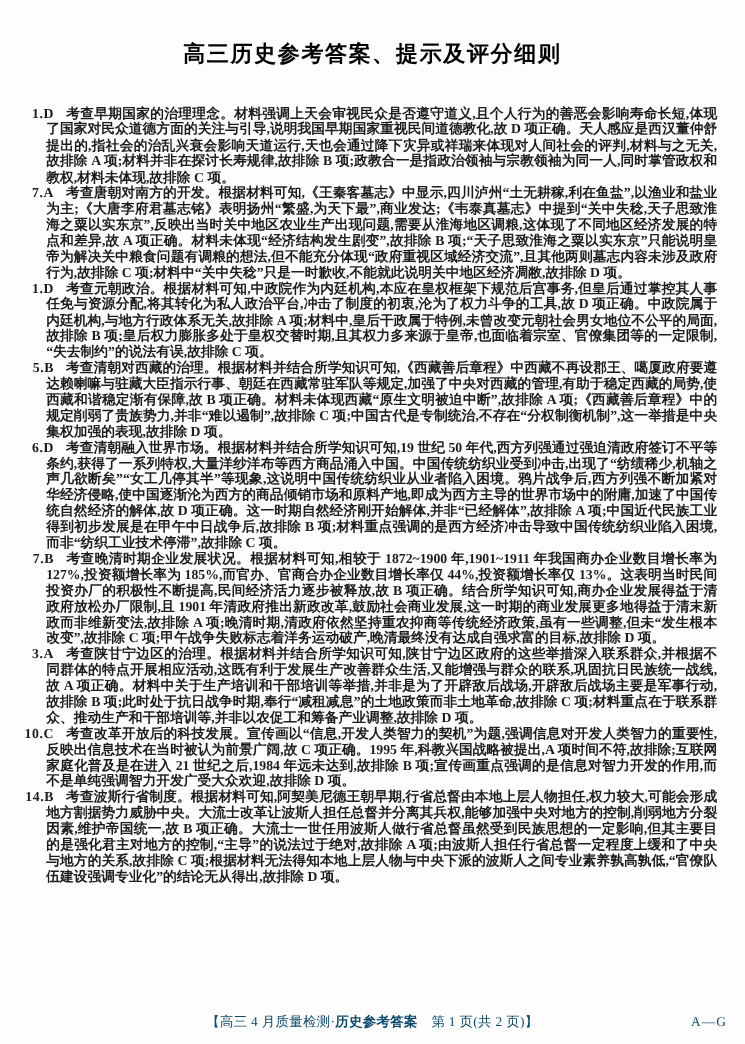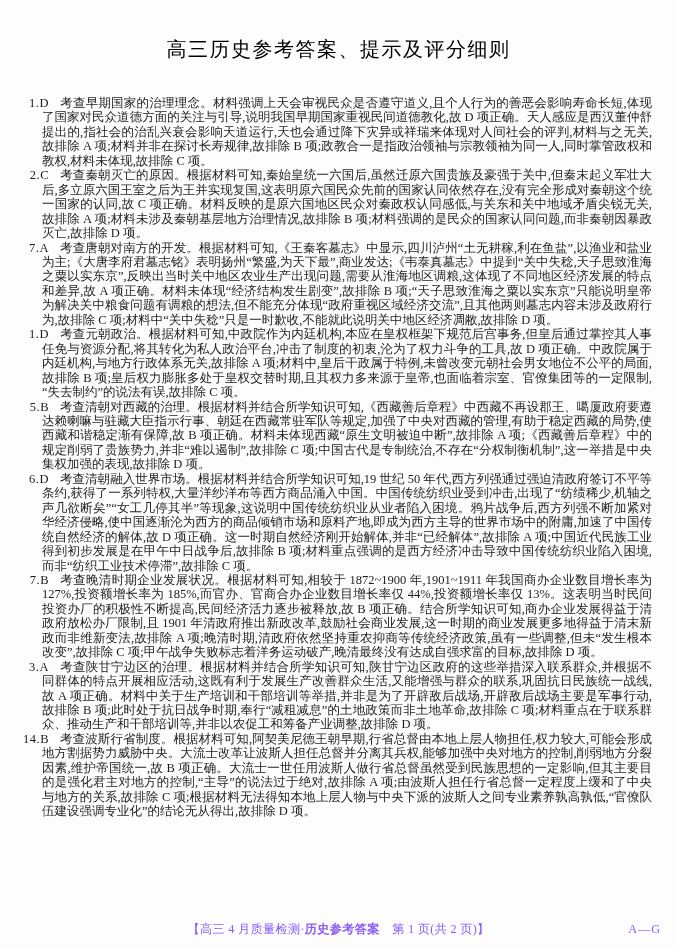--- a/index.html
+++ b/index.html
@@ -9,52 +9,53 @@
     background:#fdfdfd;
     overflow:hidden;
     color:#1c1c1c;
     font-family:"Liberation Serif","DejaVu Serif",serif;
   }
   .title{
     margin:0;
     padding-top:36px;
     text-align:center;
     font-family:"Liberation Sans","DejaVu Sans",sans-serif;
-    font-weight:400;
+    font-weight:700;
     font-size:20px;
     line-height:27px;
     letter-spacing:1.5px;
     color:#000;
   }
   .answers{
     margin:33px 25px 0 0;
     font-size:12.5px;
     line-height:14.45px;
     text-align:justify;
     text-justify:inter-ideograph;
   }
   .item{
     margin-left:42px;
     text-indent:-23px;
+    font-weight:bold;
   }
   .num{
     display:inline-block;
     width:30px;
     margin-right:11px;
     text-align:right;
     text-indent:0;
     letter-spacing:0.5px;
     white-space:nowrap;
   }
   .footer{
     position:absolute;
     left:0;top:921px;
     width:100%;
     font-size:12.2px;
-    color:#8b5cf6;
+    color:#0c4a6e;
   }
   .footer-center{
     text-align:center;
     letter-spacing:0.3px;
   }
   .footer-bold{font-weight:700;}
   .footer-right{
     position:absolute;
     right:16px;top:1px;
     letter-spacing:1px;
@@ -62,27 +63,27 @@
 </style>
 </head>
 <body>
 
 <div class="page">
 
   <h1 class="title">高三历史参考答案、提示及评分细则</h1>
 
   <div class="answers">
     <div class="item"><span class="num">1.D</span><span class="txt">考查早期国家的治理理念。材料强调上天会审视民众是否遵守道义,且个人行为的善恶会影响寿命长短,体现了国家对民众道德方面的关注与引导,说明我国早期国家重视民间道德教化,故 D 项正确。天人感应是西汉董仲舒提出的,指社会的治乱兴衰会影响天道运行,天也会通过降下灾异或祥瑞来体现对人间社会的评判,材料与之无关,故排除 A 项;材料并非在探讨长寿规律,故排除 B 项;政教合一是指政治领袖与宗教领袖为同一人,同时掌管政权和教权,材料未体现,故排除 C 项。</span></div>
-    <div class="item"><span class="num">2.C</span><span class="txt">考查秦朝灭亡的原因。根据材料可知,秦始皇统一六国后,虽然迁原六国贵族及豪强于关中,但秦末起义军壮大后,多立原六国王室之后为王并实现复国,这表明原六国民众先前的国家认同依然存在,没有完全形成对秦朝这个统一国家的认同,故 C 项正确。材料反映的是原六国地区民众对秦政权认同感低,与关东和关中地域矛盾尖锐无关,故排除 A 项;材料未涉及秦朝基层地方治理情况,故排除 B 项;材料强调的是民众的国家认同问题,而非秦朝因暴政灭亡,故排除 D 项。</span></div>
     <div class="item"><span class="num">7.A</span><span class="txt">考查唐朝对南方的开发。根据材料可知,《王秦客墓志》中显示,四川泸州“土无耕稼,利在鱼盐”,以渔业和盐业为主;《大唐李府君墓志铭》表明扬州“繁盛,为天下最”,商业发达;《韦泰真墓志》中提到“关中失稔,天子思致淮海之粟以实东京”,反映出当时关中地区农业生产出现问题,需要从淮海地区调粮,这体现了不同地区经济发展的特点和差异,故 A 项正确。材料未体现“经济结构发生剧变”,故排除 B 项;“天子思致淮海之粟以实东京”只能说明皇帝为解决关中粮食问题有调粮的想法,但不能充分体现“政府重视区域经济交流”,且其他两则墓志内容未涉及政府行为,故排除 C 项;材料中“关中失稔”只是一时歉收,不能就此说明关中地区经济凋敝,故排除 D 项。</span></div>
     <div class="item"><span class="num">1.D</span><span class="txt">考查元朝政治。根据材料可知,中政院作为内廷机构,本应在皇权框架下规范后宫事务,但皇后通过掌控其人事任免与资源分配,将其转化为私人政治平台,冲击了制度的初衷,沦为了权力斗争的工具,故 D 项正确。中政院属于内廷机构,与地方行政体系无关,故排除 A 项;材料中,皇后干政属于特例,未曾改变元朝社会男女地位不公平的局面,故排除 B 项;皇后权力膨胀多处于皇权交替时期,且其权力多来源于皇帝,也面临着宗室、官僚集团等的一定限制,“失去制约”的说法有误,故排除 C 项。</span></div>
     <div class="item"><span class="num">5.B</span><span class="txt">考查清朝对西藏的治理。根据材料并结合所学知识可知,《西藏善后章程》中西藏不再设郡王、噶厦政府要遵达赖喇嘛与驻藏大臣指示行事、朝廷在西藏常驻军队等规定,加强了中央对西藏的管理,有助于稳定西藏的局势,使西藏和谐稳定渐有保障,故 B 项正确。材料未体现西藏“原生文明被迫中断”,故排除 A 项;《西藏善后章程》中的规定削弱了贵族势力,并非“难以遏制”,故排除 C 项;中国古代是专制统治,不存在“分权制衡机制”,这一举措是中央集权加强的表现,故排除 D 项。</span></div>
     <div class="item"><span class="num">6.D</span><span class="txt">考查清朝融入世界市场。根据材料并结合所学知识可知,19 世纪 50 年代,西方列强通过强迫清政府签订不平等条约,获得了一系列特权,大量洋纱洋布等西方商品涌入中国。中国传统纺织业受到冲击,出现了“纺绩稀少,机轴之声几欲断矣”“女工几停其半”等现象,这说明中国传统纺织业从业者陷入困境。鸦片战争后,西方列强不断加紧对华经济侵略,使中国逐渐沦为西方的商品倾销市场和原料产地,即成为西方主导的世界市场中的附庸,加速了中国传统自然经济的解体,故 D 项正确。这一时期自然经济刚开始解体,并非“已经解体”,故排除 A 项;中国近代民族工业得到初步发展是在甲午中日战争后,故排除 B 项;材料重点强调的是西方经济冲击导致中国传统纺织业陷入困境,而非“纺织工业技术停滞”,故排除 C 项。</span></div>
     <div class="item"><span class="num">7.B</span><span class="txt">考查晚清时期企业发展状况。根据材料可知,相较于 1872~1900 年,1901~1911 年我国商办企业数目增长率为 127%,投资额增长率为 185%,而官办、官商合办企业数目增长率仅 44%,投资额增长率仅 13%。这表明当时民间投资办厂的积极性不断提高,民间经济活力逐步被释放,故 B 项正确。结合所学知识可知,商办企业发展得益于清政府放松办厂限制,且 1901 年清政府推出新政改革,鼓励社会商业发展,这一时期的商业发展更多地得益于清末新政而非维新变法,故排除 A 项;晚清时期,清政府依然坚持重农抑商等传统经济政策,虽有一些调整,但未“发生根本改变”,故排除 C 项;甲午战争失败标志着洋务运动破产,晚清最终没有达成自强求富的目标,故排除 D 项。</span></div>
     <div class="item"><span class="num">3.A</span><span class="txt">考查陕甘宁边区的治理。根据材料并结合所学知识可知,陕甘宁边区政府的这些举措深入联系群众,并根据不同群体的特点开展相应活动,这既有利于发展生产改善群众生活,又能增强与群众的联系,巩固抗日民族统一战线,故 A 项正确。材料中关于生产培训和干部培训等举措,并非是为了开辟敌后战场,开辟敌后战场主要是军事行动,故排除 B 项;此时处于抗日战争时期,奉行“减租减息”的土地政策而非土地革命,故排除 C 项;材料重点在于联系群众、推动生产和干部培训等,并非以农促工和筹备产业调整,故排除 D 项。</span></div>
+    <div class="item"><span class="num">10.C</span><span class="txt">考查改革开放后的科技发展。宣传画以“信息,开发人类智力的契机”为题,强调信息对开发人类智力的重要性,反映出信息技术在当时被认为前景广阔,故 C 项正确。1995 年,科教兴国战略被提出,A 项时间不符,故排除;互联网家庭化普及是在进入 21 世纪之后,1984 年远未达到,故排除 B 项;宣传画重点强调的是信息对智力开发的作用,而不是单纯强调智力开发广受大众欢迎,故排除 D 项。</span></div>
     <div class="item"><span class="num">14.B</span><span class="txt">考查波斯行省制度。根据材料可知,阿契美尼德王朝早期,行省总督由本地上层人物担任,权力较大,可能会形成地方割据势力威胁中央。大流士改革让波斯人担任总督并分离其兵权,能够加强中央对地方的控制,削弱地方分裂因素,维护帝国统一,故 B 项正确。大流士一世任用波斯人做行省总督虽然受到民族思想的一定影响,但其主要目的是强化君主对地方的控制,“主导”的说法过于绝对,故排除 A 项;由波斯人担任行省总督一定程度上缓和了中央与地方的关系,故排除 C 项;根据材料无法得知本地上层人物与中央下派的波斯人之间专业素养孰高孰低,“官僚队伍建设强调专业化”的结论无从得出,故排除 D 项。</span></div>
   </div>
 
   <div class="footer">
     <div class="footer-center"><span>【高三 4 月质量检测·</span><span class="footer-bold">历史参考答案</span><span>　第 1 页(共 2 页)】</span></div>
     <div class="footer-right">A—G</div>
   </div>
 
 </div>
 

